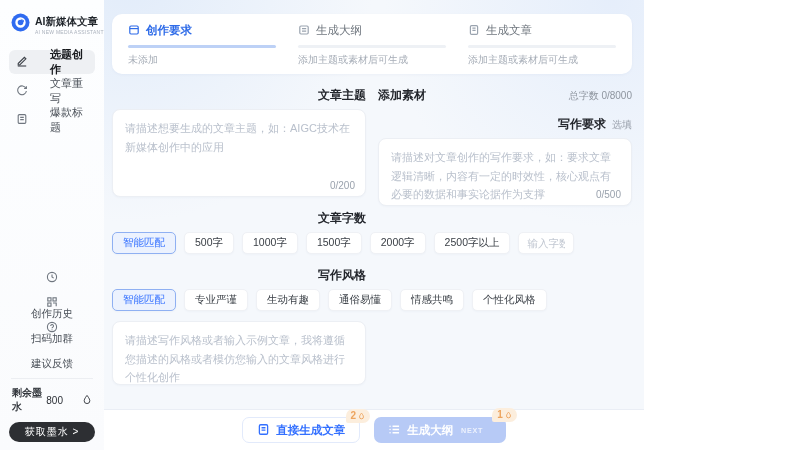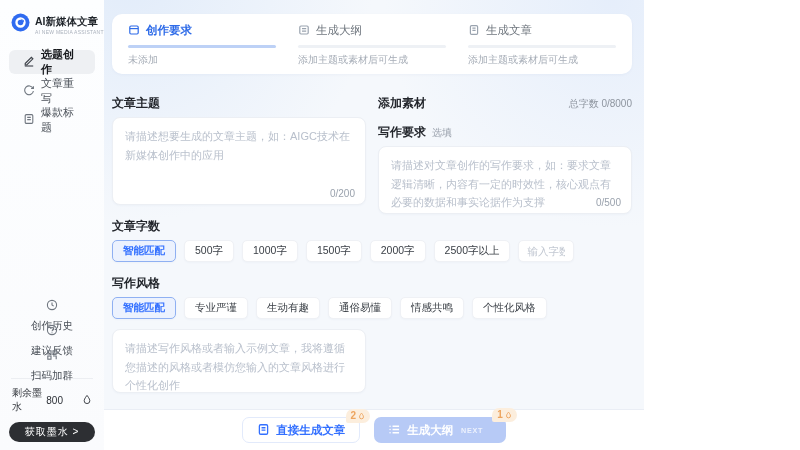--- a/index.html
+++ b/index.html
@@ -15,65 +15,65 @@
   }
   
   .sidebar{
     width:104px; flex:0 0 104px; background:linear-gradient(#fdfeff,#fafbfd);
     padding:13px 9px 8px; display:flex; flex-direction:column; z-index:2;
   }
   .logo-row{ display:flex; align-items:center; gap:5px; margin-bottom:14px; padding-left:2px;}
   .logo-texts{ display:flex; flex-direction:column; }
   .logo-title{ font-size:10.5px; font-weight:bold; color:#1e2329; white-space:nowrap;}
   .logo-sub{ font-size:10px; transform:scale(.5); transform-origin:left top; color:#aab1bc; white-space:nowrap; letter-spacing:.5px; height:6px;}
-  .nav-item{ display:flex; align-items:center; gap:6px; height:24px; padding:0 14px;
-    border-radius:6px; font-size:11px; color:#4a5058; margin-bottom:5px; cursor:pointer;}
+  .nav-item{ display:flex; align-items:center; gap:22px; height:24px; padding:0 7px;
+    border-radius:6px; font-size:11px; color:#4a5058; margin-bottom:5px; cursor:pointer;justify-content:flex-end;}
   .nav-item.active{ background:#eef0f3; color:#17191d; font-weight:bold;}
   .nav-item svg{ flex:0 0 auto;}
   .sb-bottom{ margin-top:auto;}
   .sb-bottom .nav-item{ height:22px; margin-bottom:3px; font-size:10.5px;flex-direction:column;}
   .sb-divider{ border-top:1px solid #eceef2; margin:7px 2px;}
   .ink-row{ display:flex; align-items:center; font-size:10px; color:#33373d; padding:0 3px; margin:2px 0 7px;}
-  .ink-label{ font-weight:normal;}
+  .ink-label{ font-weight:bold;}
   .ink-value{ margin-left:auto; margin-right:19px; color:#2b2f35;}
   .get-ink-btn{ width:100%; height:20px; background:#2d2f33; color:#fff; border:none;
     border-radius:12px; font-size:10px; cursor:pointer; font-family:inherit; letter-spacing:1px;}
   
   .main{ flex:1; position:relative; padding:14px 12px 0 8px;}
   .stepper-card{ background:#fff; border-radius:10px; padding:9px 16px 7px;
     display:grid; grid-template-columns:1fr 1fr 1fr; column-gap:22px;
     box-shadow:0 1px 3px rgba(30,60,120,.04);}
   .step-head{ display:flex; align-items:center; gap:6px; font-size:11.5px; color:#70777f;}
   .step.active .step-head{ color:#2e6be8; font-weight:bold;}
   .step-line{ height:3px; border-radius:2px; background:#eef1f5; margin:7px 0 5px;}
   .step.active .step-line{ background:#bdd1f6;}
   .step-sub{ font-size:10px; color:#a6adb7;}
   
   .form-grid{ display:flex; gap:12px; margin-top:13px;}
   .col{ flex:1; min-width:0;}
-  .field-label-row{ display:flex; align-items:baseline; margin:8px 0 6px; height:16px;}
+  .field-label-row{ display:flex; align-items:baseline; margin:0 0 6px; height:16px;justify-content:flex-end;}
   .field-label{ font-size:12px; font-weight:bold; color:#23262c;}
   .optional-tag{ font-size:10px; color:#9aa1ac; margin-left:6px;}
   .total-counter{ margin-left:auto; font-size:10px; color:#8e959f;}
   .ta-wrap{ position:relative; background:#fff; border:1px solid #eceff4; border-radius:8px;
     box-shadow:0 1px 2px rgba(30,60,120,.03);}
   .ta-wrap textarea{ width:100%; height:100%; border:none; outline:none; resize:none;
     background:transparent; padding:9px 12px; font-size:11px; color:#333; font-family:inherit; line-height:1.7;}
   .ta-wrap textarea::placeholder{ color:#b9c0cc;}
   .ta-counter{ position:absolute; right:10px; bottom:5px; font-size:10px; color:#9aa2ad;}
   .h-topic{ height:88px;}
   .h-material{ height:88px;}
   .h-style{ height:64px;}
   .h-req{ height:68px;}
   .section-gap{ margin-top:13px;}
   .chips-row{ display:flex; gap:8px; margin-bottom:2px;}
   .chip{ height:22px; display:flex; align-items:center; padding:0 10px; border-radius:5px;
     background:#fff; border:1px solid #eff1f5; box-shadow:0 1px 2px rgba(30,60,120,.03);
     font-size:10.5px; color:#3b4047; cursor:pointer; white-space:nowrap;}
-  .chip.selected{ background:#ecf2fe; border-color:#8fb0f2; color:#3370ff; font-weight:bold;}
+  .chip.selected{ background:#ecf2fe; border-color:#8fb0f2; color:#3370ff; font-weight:normal;}
   .chip-input{ width:56px; height:22px; border:1px solid #eff1f5; border-radius:5px;
     background:#fff; font-size:10.5px; padding:0 8px; outline:none; color:#333;
     box-shadow:0 1px 2px rgba(30,60,120,.03); font-family:inherit;}
   .chip-input::placeholder{ color:#c2c8d2;}
   
   .footer-bar{ position:absolute; left:0; right:0; bottom:0; height:40px; background:#fff;
     display:flex; align-items:center; justify-content:center; gap:14px;
     box-shadow:0 -1px 0 rgba(30,60,120,.05);}
   .gen-btn{ position:relative; height:26px; display:flex; align-items:center; gap:6px;
     padding:0 14px; border-radius:7px; font-size:11.5px; font-weight:bold; cursor:pointer;
@@ -138,34 +138,34 @@
     <div class="sb-bottom">
       <div class="nav-item">
         <span><svg width="12" height="12" viewBox="0 0 12 12" fill="none" stroke="#6f767f" stroke-width="1.1">
               <circle cx="6" cy="6" r="4.6"></circle>
               <path d="M6 3.6 V6 l1.7 1.1"></path>
             </svg></span>
         <span>创作历史</span>
       </div>
       <div class="nav-item">
         <span><svg width="12" height="12" viewBox="0 0 12 12" fill="none" stroke="#6f767f" stroke-width="1.1">
-              <circle cx="6" cy="6" r="4.6"></circle>
-              <path d="M4.7 4.9a1.4 1.4 0 1 1 2.2 1.2c-.5.35-.9.6-.9 1.2"></path>
-              <circle cx="6" cy="8.7" r="0.55" fill="#6f767f" stroke="none"></circle>
-            </svg></span>
-        <span>建议反馈</span>
-      </div>
-      <div class="nav-item">
-        <span><svg width="12" height="12" viewBox="0 0 12 12" fill="none" stroke="#6f767f" stroke-width="1.1">
               <rect x="1.8" y="1.8" width="3.2" height="3.2"></rect>
               <rect x="7" y="1.8" width="3.2" height="3.2"></rect>
               <rect x="1.8" y="7" width="3.2" height="3.2"></rect>
               <path d="M7 7h3.2v3.2"></path>
             </svg></span>
         <span>扫码加群</span>
+      </div>
+      <div class="nav-item">
+        <span><svg width="12" height="12" viewBox="0 0 12 12" fill="none" stroke="#6f767f" stroke-width="1.1">
+              <circle cx="6" cy="6" r="4.6"></circle>
+              <path d="M4.7 4.9a1.4 1.4 0 1 1 2.2 1.2c-.5.35-.9.6-.9 1.2"></path>
+              <circle cx="6" cy="8.7" r="0.55" fill="#6f767f" stroke="none"></circle>
+            </svg></span>
+        <span>建议反馈</span>
       </div>
 
       <div class="sb-divider"></div>
 
       <div class="ink-row">
         <span class="ink-label">剩余墨水</span>
         <span class="ink-value">800</span>
         <span><svg width="10" height="11" viewBox="0 0 12 13" fill="none" stroke="#33373d" stroke-width="1.1">
               <path d="M6 1.6 C6 1.6 2.6 5.6 2.6 8 a3.4 3.4 0 0 0 6.8 0 C9.4 5.6 6 1.6 6 1.6 Z"></path>
             </svg></span>

